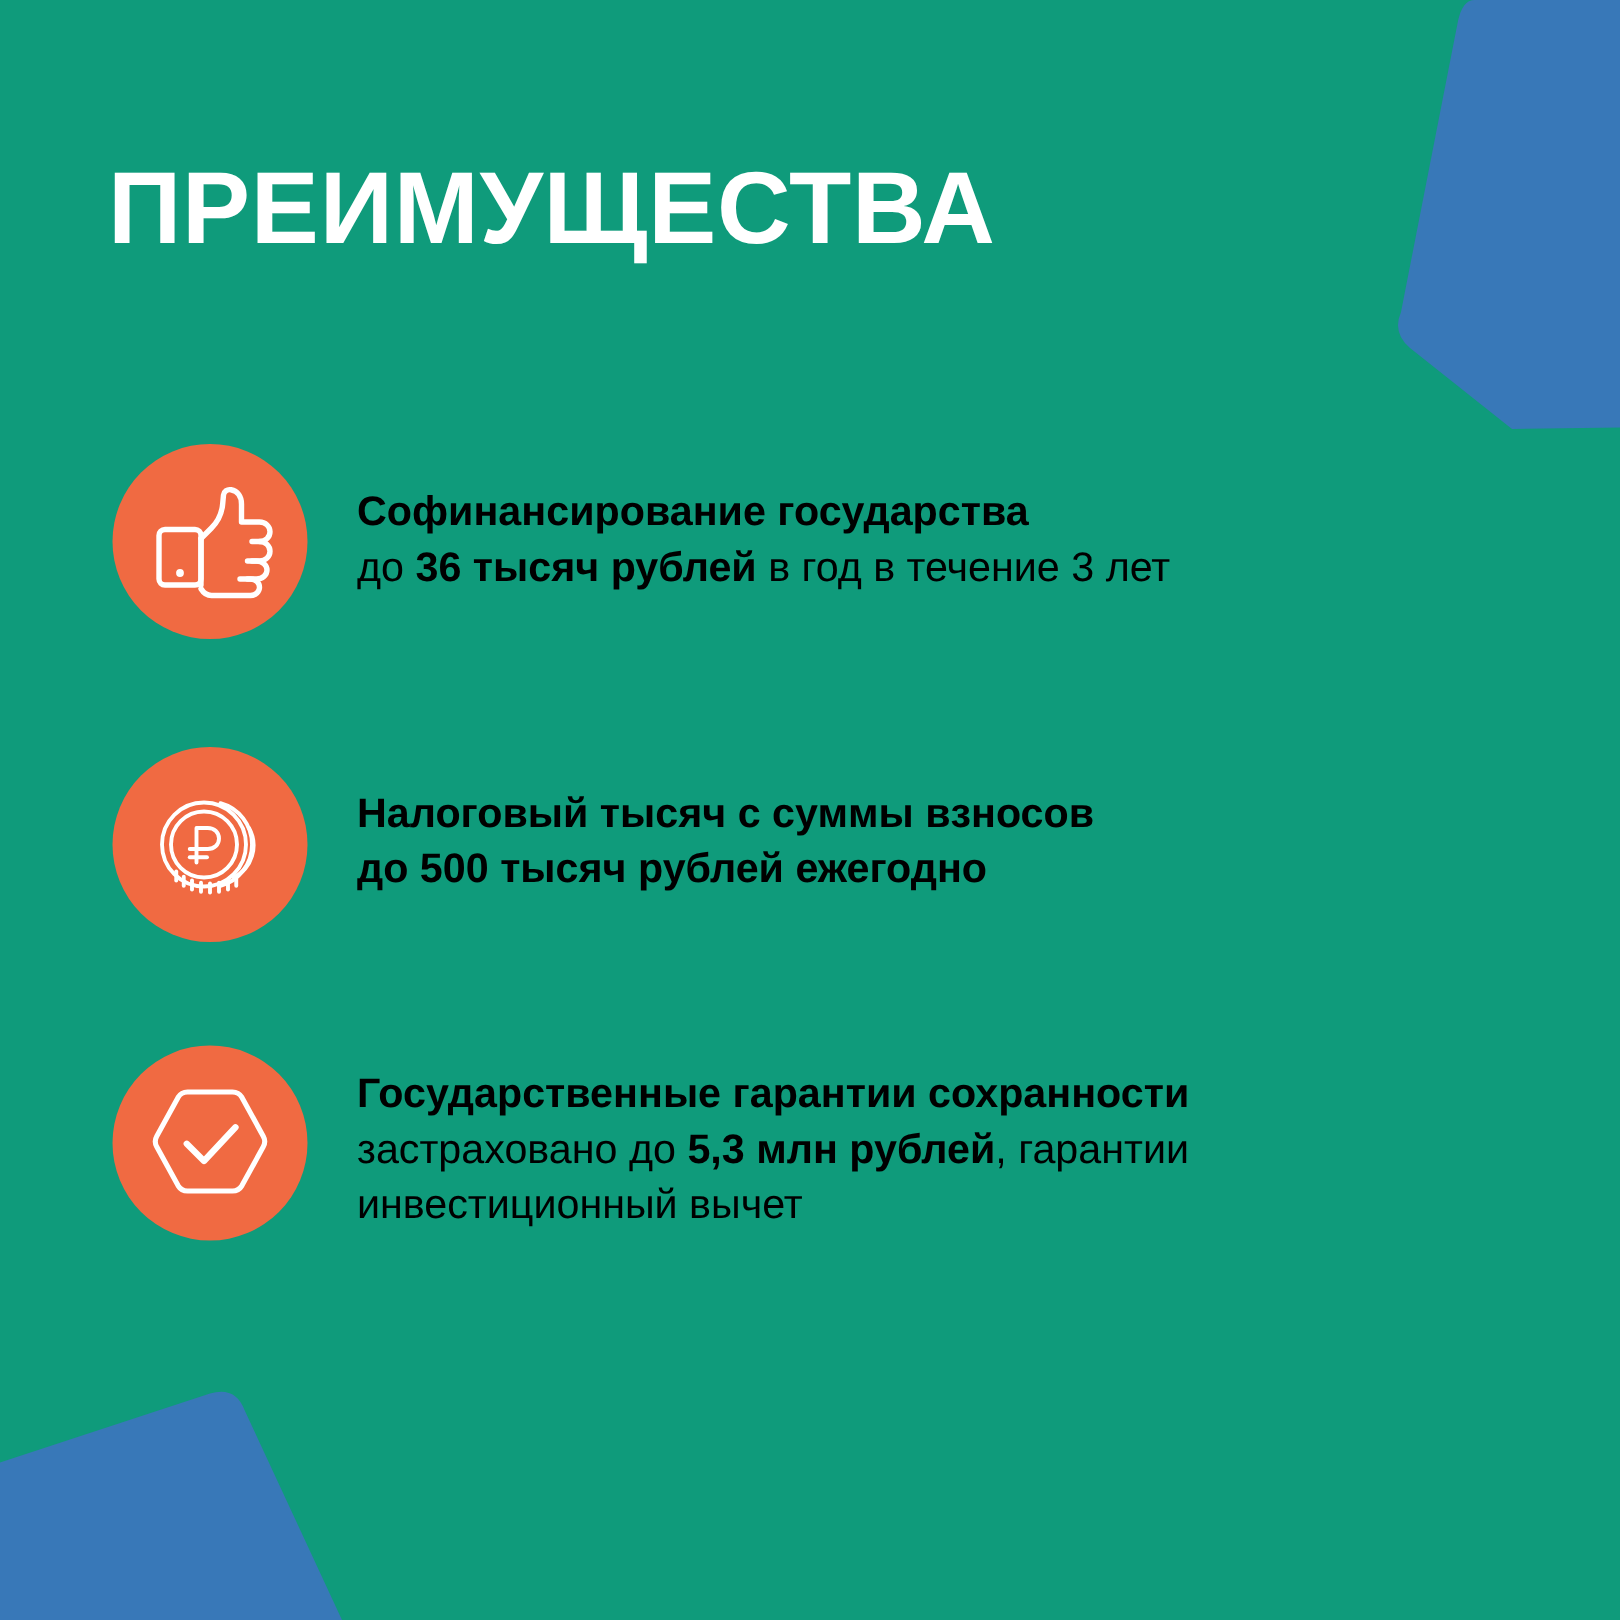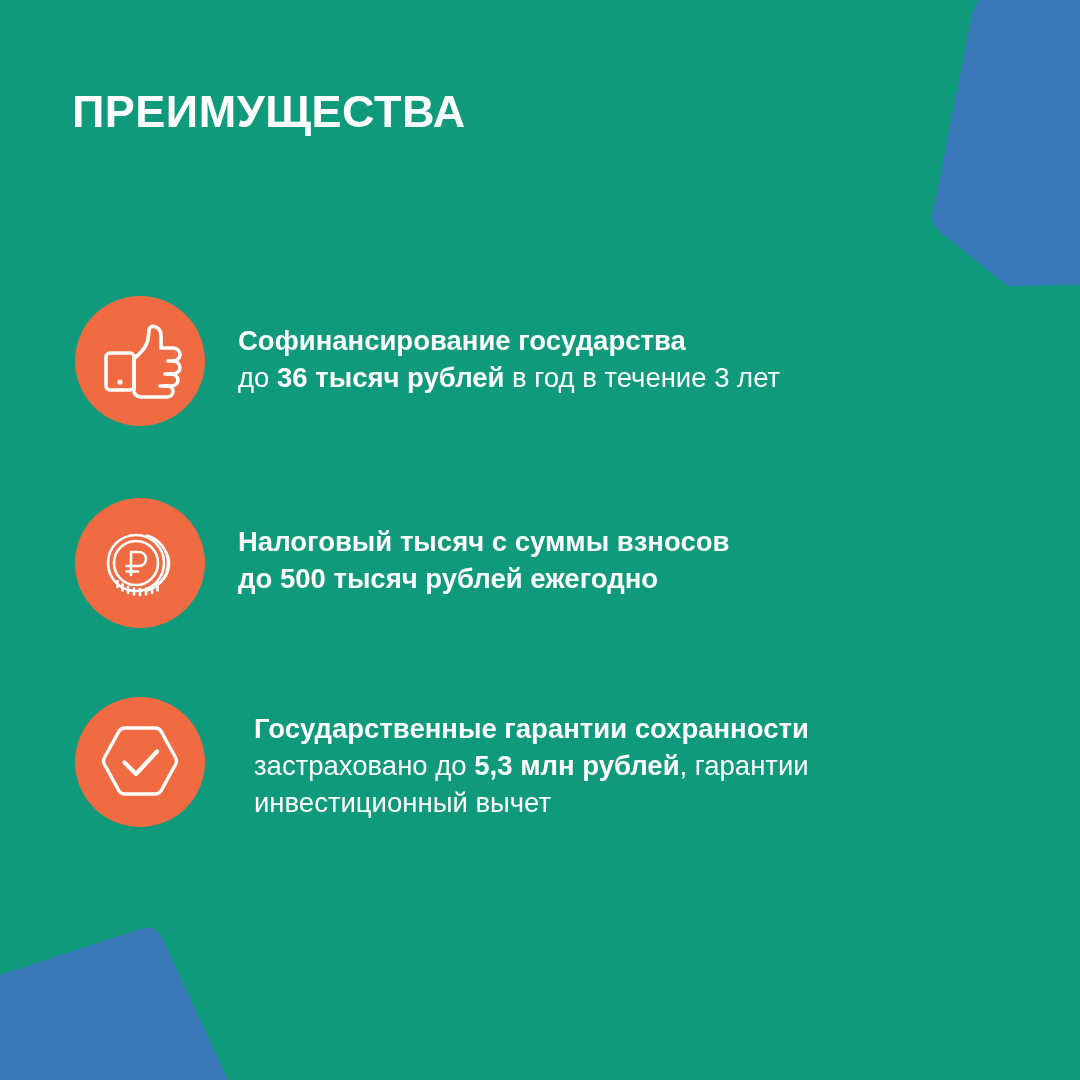--- a/index.html
+++ b/index.html
@@ -31,21 +31,21 @@
     width: 1080px;
     height: 1080px;
     pointer-events: none;
   }
 
   
   .title {
     position: absolute;
     left: 72px;
     top: 58px;
-    font-size: 45px;
+    font-size: 68px;
     line-height: 1.05;
     font-weight: bold;
     color: #ffffff;
     letter-spacing: 0.5px;
     white-space: nowrap;
   }
 
   
   .benefits {
     position: absolute;
@@ -56,21 +56,21 @@
 
   .benefit-row {
     position: absolute;
     left: 75px;
     width: 940px;
     display: flex;
     align-items: flex-start;
   }
   .benefit-row.row-1 { top: 296px; }
   .benefit-row.row-2 { top: 498px; }
-  .benefit-row.row-3 { top: 697px; gap: 16px; }
+  .benefit-row.row-3 { top: 697px; }
 
   .icon-badge {
     flex: 0 0 auto;
     width: 130px;
     height: 130px;
     border-radius: 50%;
     background: #f06a42;
     display: flex;
     align-items: center;
     justify-content: center;
@@ -85,21 +85,21 @@
     color: #ffffff;
   }
 
   .benefit-row.row-1 .benefit-text { padding-top: 26px; }
   .benefit-row.row-2 .benefit-text { padding-top: 25px; }
   .benefit-row.row-3 .benefit-text { padding-top: 13px; }
 
   .line {
     font-size: 27.5px;
     line-height: 37px;
-    color: #ffffff;
+    color: #000000;
     white-space: nowrap;
   }
   .line.bold { font-weight: bold; }
   .line.regular { font-weight: normal; }
   .line b { font-weight: bold; text-align: right; }
 </style>
 </head>
 <body>
 
 <div class="slide">

